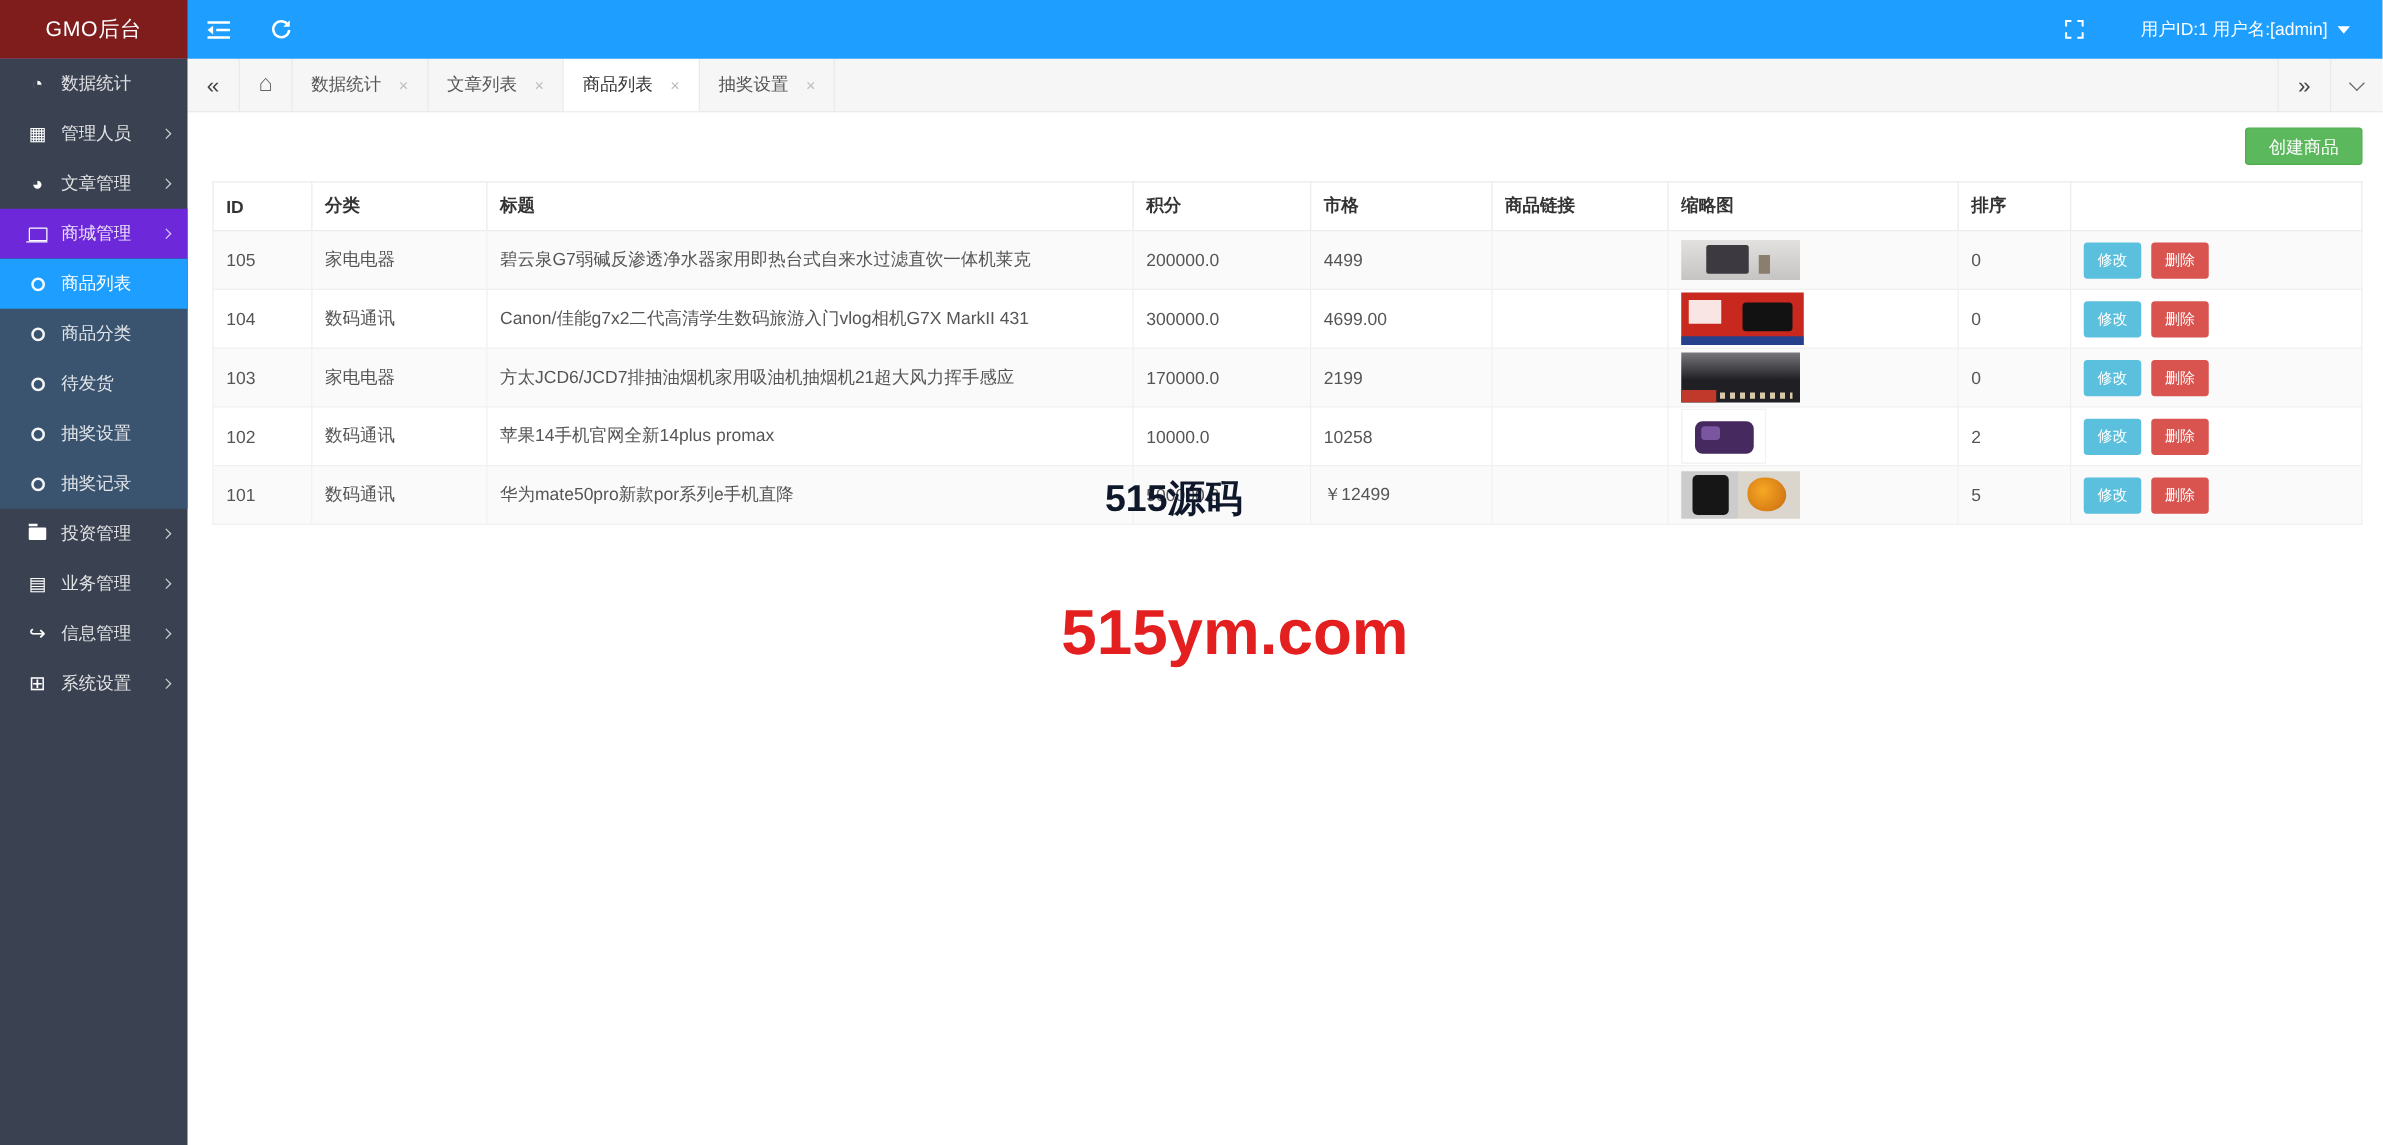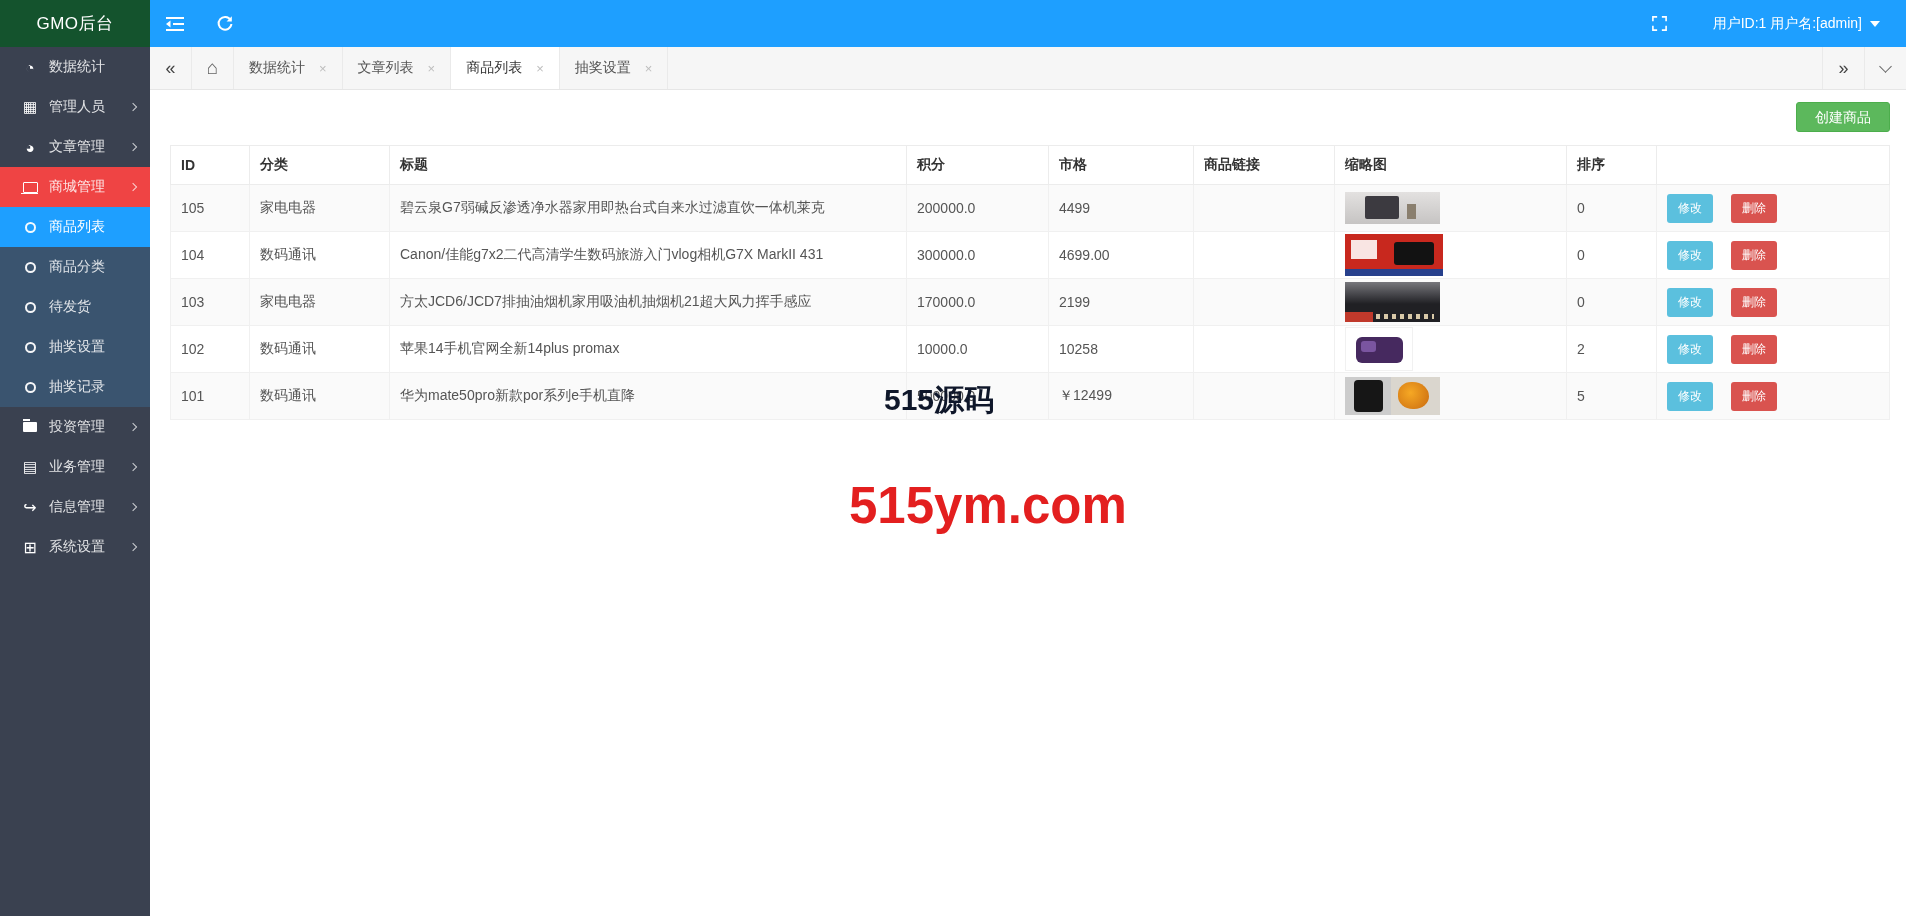--- a/index.html
+++ b/index.html
@@ -6,36 +6,36 @@
   html,body { width:1906px; height:916px; }
   body {
     position:relative; overflow:hidden; background:#fff;
     font-family:"Liberation Sans","DejaVu Sans",sans-serif;
     font-size:14px; color:#555;
   }
 
   
   .header { position:absolute; top:0; left:0; right:0; height:47px; background:#1e9fff; z-index:10; }
   .logo {
-    position:absolute; left:0; top:0; width:150px; height:47px; background:#14532d;
+    position:absolute; left:0; top:0; width:150px; height:47px; background:#7f1d1d;
     color:#fff; font-size:17px; line-height:47px; text-align:center; letter-spacing:.5px;
   }
   .header-left { position:absolute; left:150px; top:0; height:47px; display:flex; align-items:center; }
   .hbtn { width:50px; height:47px; display:flex; align-items:center; justify-content:center; cursor:pointer; }
   .header-right { position:absolute; right:0; top:0; height:47px; display:flex; align-items:center; padding-right:26px; }
   .user-chip { color:#fff; font-size:14px; margin-left:28px; display:flex; align-items:center; cursor:pointer;justify-content:space-between; }
   .caret-down { width:0; height:0; border-left:5px solid transparent; border-right:5px solid transparent; border-top:6px solid #fff; margin-left:8px; }
 
   
   .sidebar { position:absolute; top:47px; left:0; bottom:0; width:150px; background:#3a4150; z-index:9; }
   .side-item {
     height:40px; display:flex; align-items:center; padding:0 14px 0 20px;
     color:rgba(255,255,255,.85); font-size:14px; cursor:pointer; white-space:nowrap;
   }
-  .side-item.parent-open { background:#ef4444; }
+  .side-item.parent-open { background:#6d28d9; }
   .submenu { background:#3a546f; }
   .side-item.active { background:#1e9fff; color:#fff; }
   .nav-icon { width:20px; margin-right:9px; display:inline-flex; justify-content:center; align-items:center; font-size:15px; color:#fff; position:relative; height:16px; }
   .icon-gauge::before { content:"◔"; }
   .icon-grid::before { content:"▦"; }
   .icon-pie-chart::before { content:"◕"; }
   .icon-book::before { content:"▤"; }
   .icon-share::before { content:"↪"; font-size:16px; }
   .icon-calendar::before { content:"⊞"; font-size:16px; }
   .icon-laptop::before { content:""; width:13px; height:9px; border:1.5px solid #fff; border-radius:1px; display:block; margin-top:1px; }
@@ -70,21 +70,21 @@
     color:#fff; font-size:14px; line-height:28px; cursor:pointer;
   }
   .table-wrap { position:absolute; left:20px; right:16px; top:55px; }
   table { width:100%; border-collapse:collapse; table-layout:fixed; font-size:14px; color:#555;padding-left:20px; }
   th { height:39px; text-align:left; padding:0 10px; font-weight:bold; color:#333; border:1px solid #ececec; background:#fff; font-size:14px; white-space:nowrap; overflow:hidden; }
   td { height:47px; padding:0 10px; border:1px solid #f0f0f0; white-space:nowrap; overflow:hidden; }
   tbody tr:nth-child(odd) { background:#fafafa; }
   tbody tr:nth-child(even) { background:#fff; }
 
   .btn-edit, .btn-del { display:inline-block; border:none; border-radius:3px; color:#fff; font-size:12px; padding:6px 11px; cursor:pointer; }
-  .btn-edit { background:#5bc0de; margin-right:18px; }
+  .btn-edit { background:#5bc0de; margin-right:8px; }
   .btn-del { background:#d9534f; }
 
   
   .thumb { position:relative; display:block; overflow:hidden; }
   .t105 { width:95px; height:32px; background:linear-gradient(180deg,#e3e1e0,#c6c4c3); }
   .t105::before { content:""; position:absolute; left:20px; top:4px; width:34px; height:23px; background:#3c3a40; border-radius:2px; }
   .t105::after { content:""; position:absolute; left:62px; top:12px; width:9px; height:15px; background:#8a7f6e; }
   .t104 { width:98px; height:42px; background:#c8281e; }
   .t104::before { content:""; position:absolute; right:9px; top:8px; width:40px; height:23px; background:#121212; border-radius:3px; }
   .t104::after { content:""; position:absolute; left:6px; top:6px; width:26px; height:19px; background:rgba(255,255,255,.88); }

